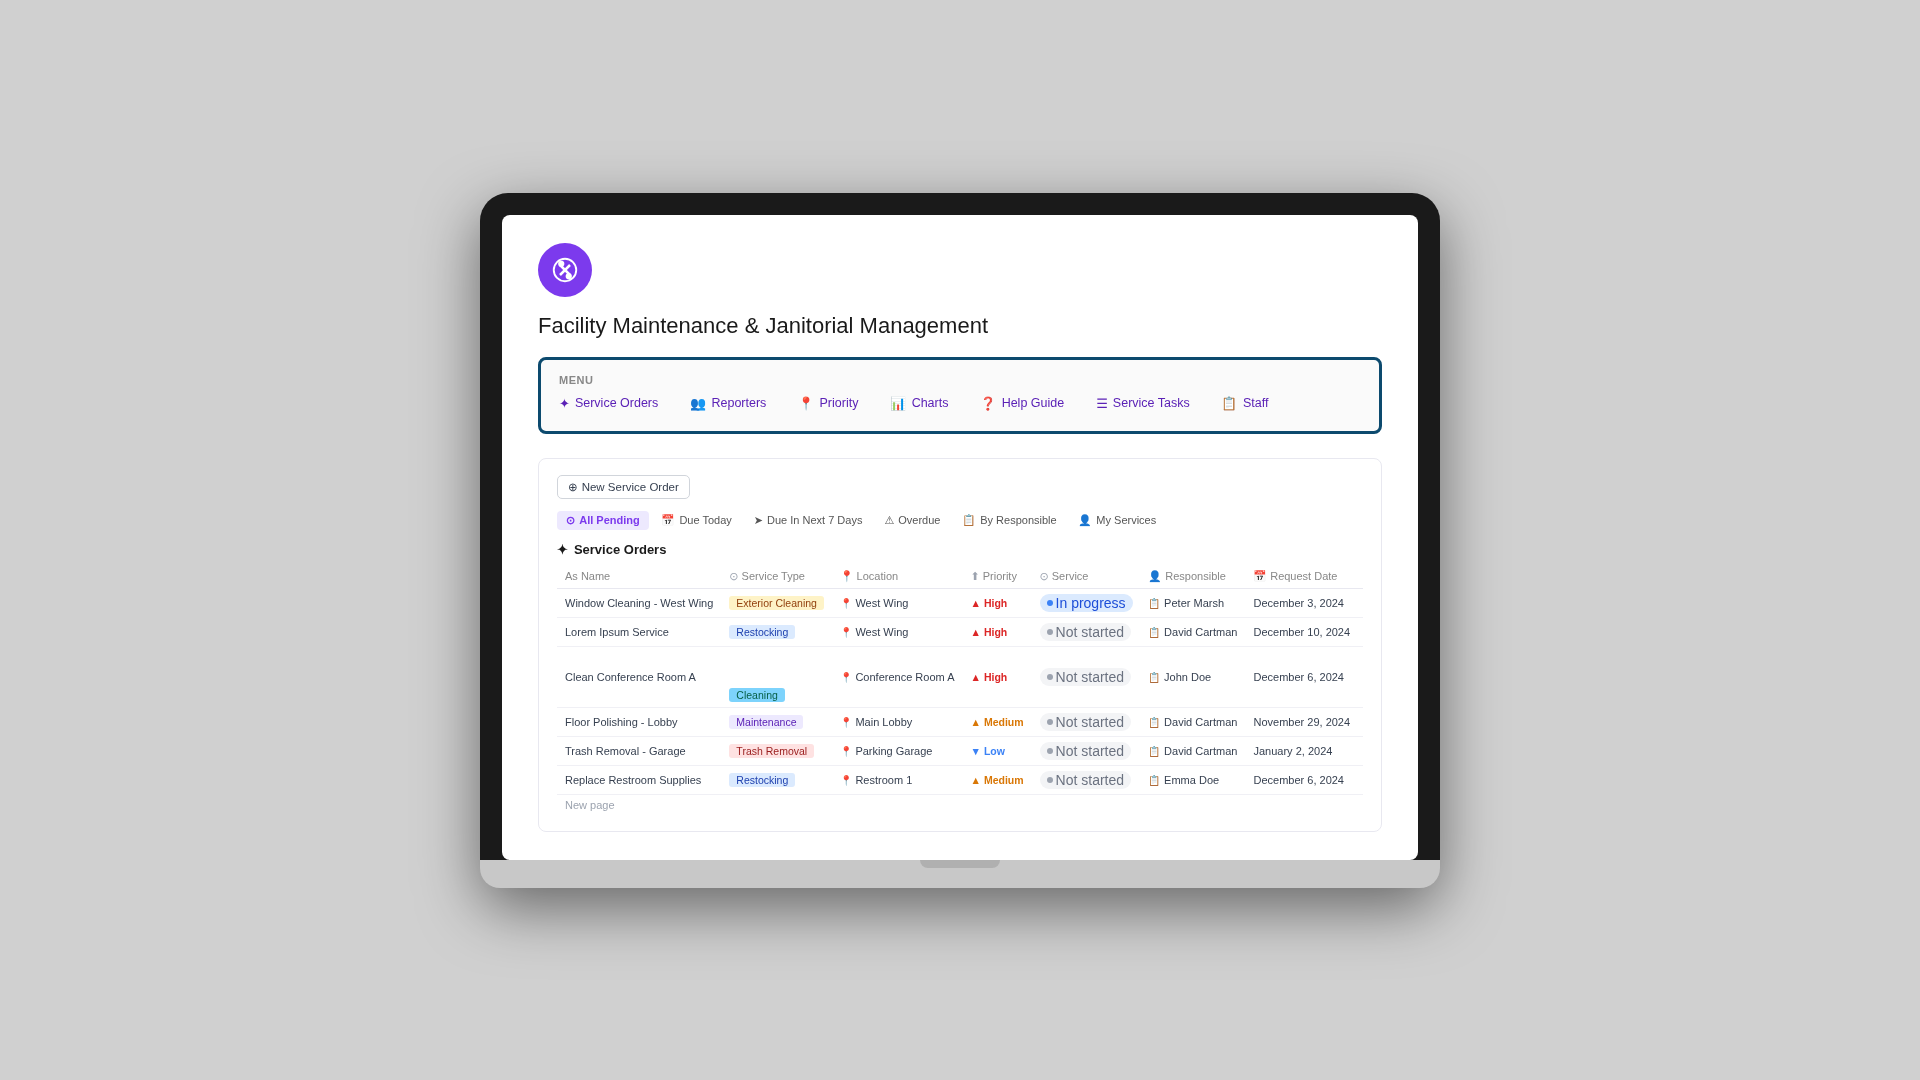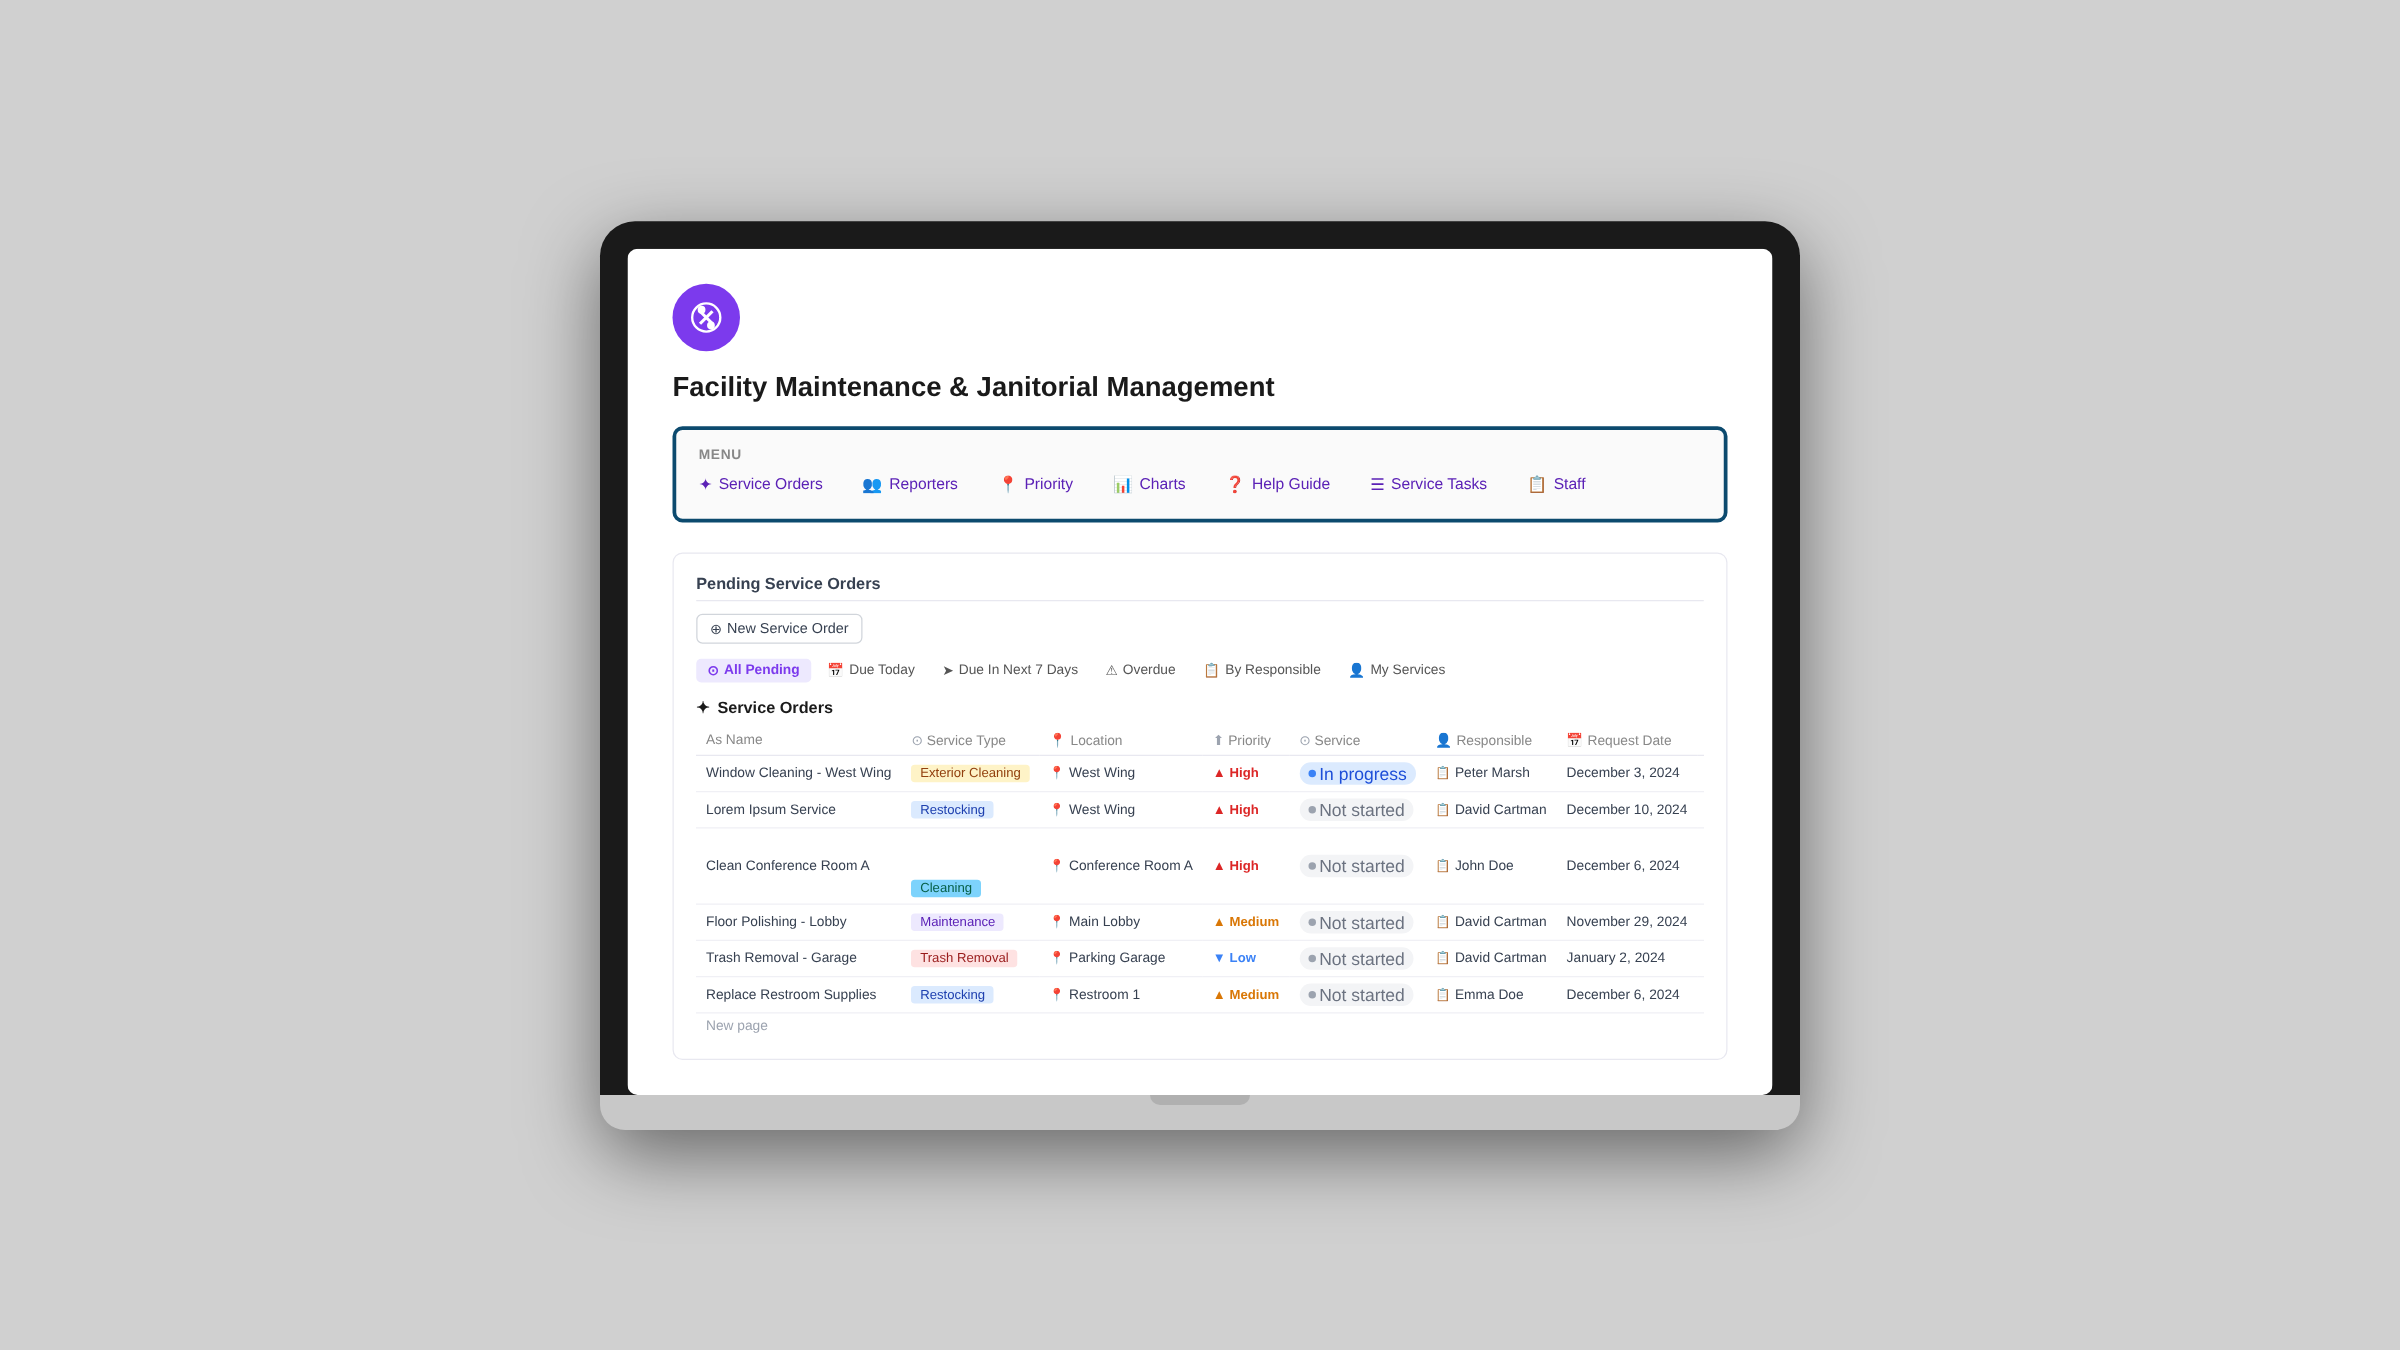--- a/index.html
+++ b/index.html
@@ -63,21 +63,21 @@
     }
     .logo-circle svg {
       width: 30px;
       height: 30px;
       fill: none;
       stroke: white;
       stroke-width: 2;
     }
     .page-title {
       font-size: 22px;
-      font-weight: 700;
+      font-weight: 400;
       color: #1a1a1a;
       margin-top: 12px;
       margin-bottom: 18px;
     }
     .menu-section {
       border: 3px solid #0c4a6e;
       border-radius: 8px;
       padding: 14px 18px;
       margin-bottom: 24px;
       background: #fafafa;
@@ -299,21 +299,20 @@
             </a>
             <a class="menu-item">
               <span class="menu-item-icon">📋</span>
               <span>Staff</span>
             </a>
           </div>
         </div>
       </div>
 
       <div class="pending-section">
-        <div class="pending-header">Pending Service Orders</div>
 
         
         <button class="new-order-btn">
           <span>⊕</span>
           <span>New Service Order</span>
         </button>
 
         
         <div class="tabs">
           <div class="tab active">

